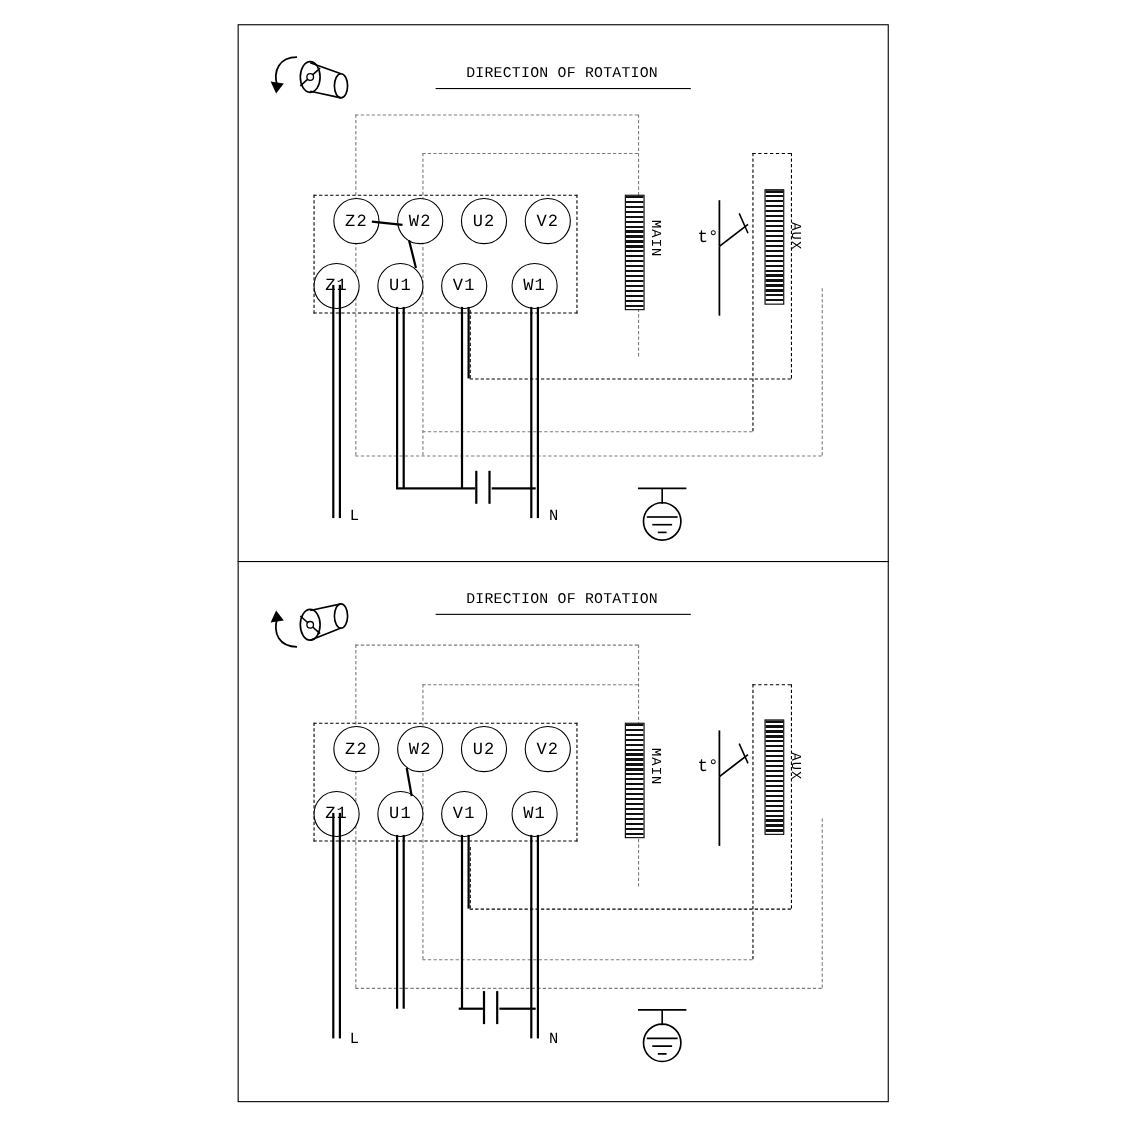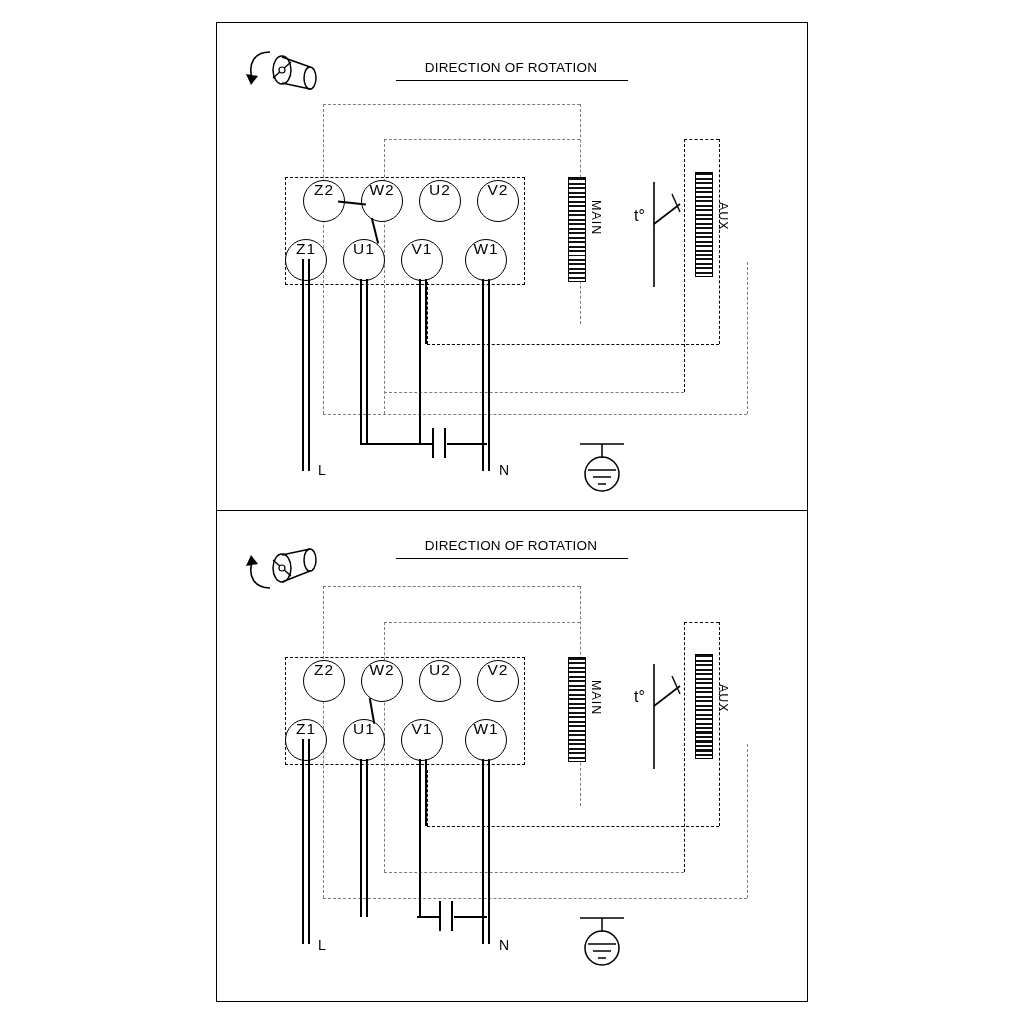--- a/index.html
+++ b/index.html
@@ -1,37 +1,37 @@
 <!DOCTYPE html>
 <html><head>
 <meta charset="utf-8">
 <style>
   html,body{margin:0;padding:0;background:#ffffff;}
   body{width:1024px;height:1024px;font-family:"Liberation Sans",sans-serif;color:#000;}
-  #stage{position:relative;width:881px;height:1024px;}
+  #stage{position:relative;width:881px;height:1024px;font-family:Liberation Mono, monospace;}
 
   .outer{position:absolute;left:216px;top:22px;width:592px;height:980px;border:1.5px solid #000;box-sizing:border-box;}
   .divider{position:absolute;left:216px;top:510px;width:592px;height:0;border-top:1.5px solid #000;}
 
   .panel{position:absolute;left:0;width:592px;height:488px;}
   .panel.top{top:0;}
   .panel.bottom{top:490px;}
 
   
   .rot-label{position:absolute;left:175px;top:38px;width:240px;text-align:center;font-size:13.5px;letter-spacing:.2px;}
   .rot-underline{position:absolute;left:180px;top:58px;width:232px;border-top:1.4px solid #000;}
 
   
   .shaft{position:absolute;left:24px;top:26px;width:76px;height:56px;}
 
   
   .tbox{position:absolute;border:1.4px dashed #000;box-sizing:border-box;}
 
   .term{position:absolute;width:40px;height:40px;border:1.5px solid #000;border-radius:50%;background:#fff;
-        display:flex;justify-content:center;font-size:15.5px;letter-spacing:1px;}
+        display:flex;align-items:center;justify-content:center;font-size:15.5px;letter-spacing:1px;}
 
   
   .coil{position:absolute;width:18px;height:105px;border:1.4px solid #000;background:
      repeating-linear-gradient(to bottom,#111 0 2px,#ffffff 2px 4.5px);box-sizing:border-box;}
   .coil-label{position:absolute;font-size:12.5px;letter-spacing:1px;
      writing-mode:vertical-rl;text-orientation:mixed;}
 
   
   .tsw-label{position:absolute;font-size:16px;}
 

